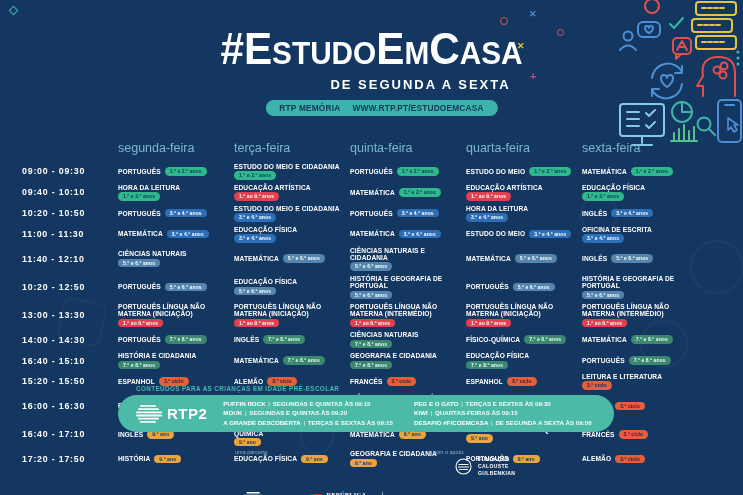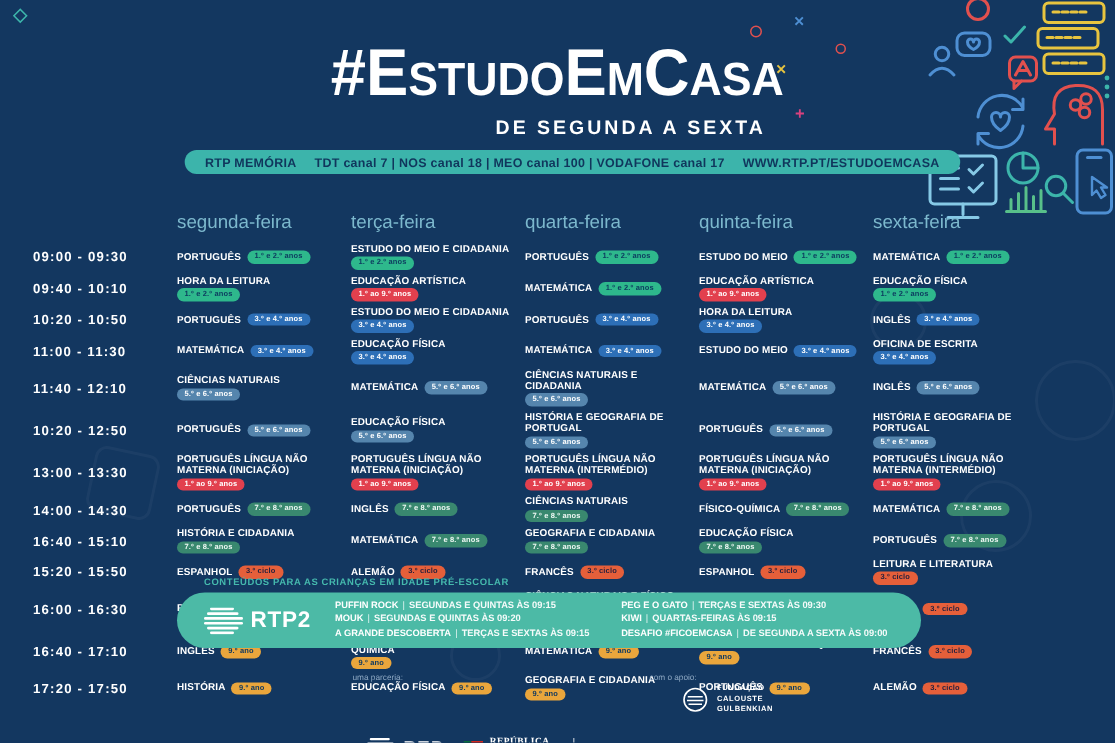--- a/index.html
+++ b/index.html
@@ -154,30 +154,29 @@
     <rect x="100" y="100" width="23" height="42" rx="4"></rect>
     <path d="M107 105 h9"></path>
     <path d="M110 118 v12 l3 -3 l3 5 l3 -2 l-3 -5 h4 z" stroke-width="1.6"></path>
   </g>
 </svg>
 
 <div class="title">#EstudoEmCasa</div>
 <div class="subtitle">DE SEGUNDA A SEXTA</div>
 <div class="channel-bar">
   <span>RTP MEMÓRIA</span>
-  <span>TDT canal 7 | NOS canal 18 | MEO canal 100 | VODAFONE canal 17</span>
   <span>WWW.RTP.PT/ESTUDOEMCASA</span>
 </div>
 
 <div class="grid">
     <div class="corner"></div>
     <div class="day-header">segunda-feira</div>
     <div class="day-header">terça-feira</div>
+    <div class="day-header">quinta-feira</div>
     <div class="day-header">quarta-feira</div>
-    <div class="day-header">quinta-feira</div>
     <div class="day-header">sexta-feira</div>
     <div class="time">09:00 - 09:30</div>
     <div class="cell">
       <span class="subj">PORTUGUÊS</span>
       <span class="badge" style="background: rgb(46, 184, 140); color: rgb(13, 58, 95);">1.º e 2.º anos</span>
     </div>
     <div class="cell">
       <span class="subj">ESTUDO DO MEIO E CIDADANIA</span>
       <span class="badge" style="background: rgb(46, 184, 140); color: rgb(13, 58, 95);">1.º e 2.º anos</span>
     </div>

